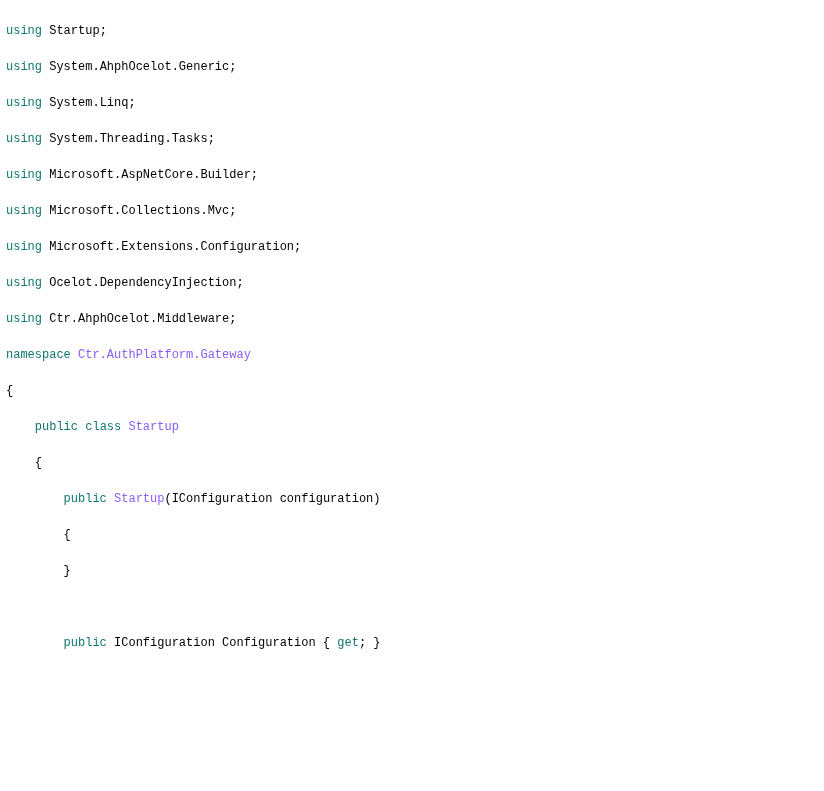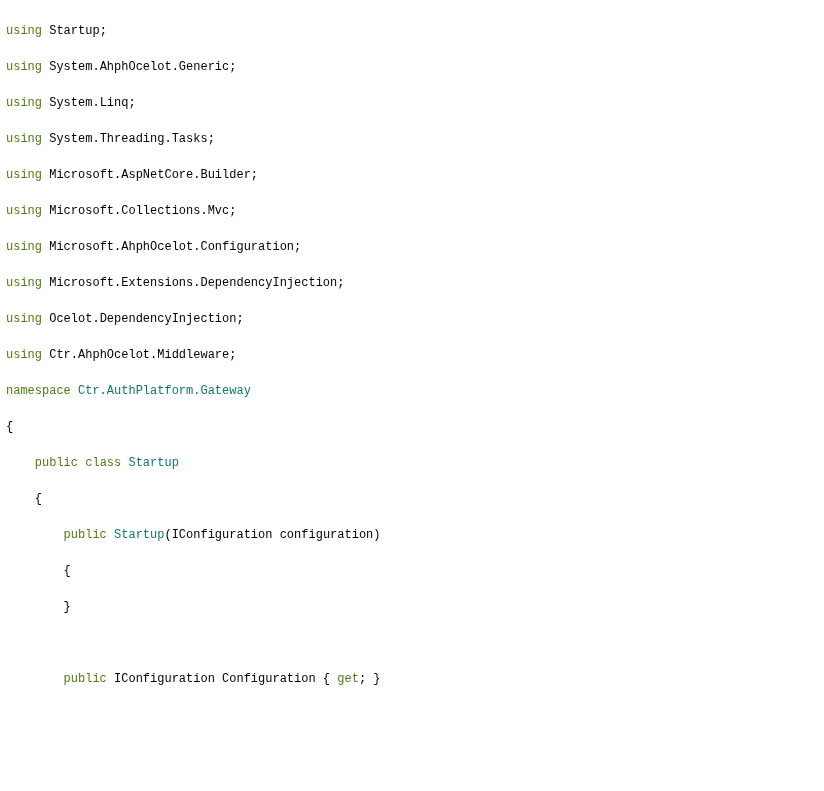--- a/index.html
+++ b/index.html
@@ -10,36 +10,35 @@
     font-size: 12px;
     line-height: 1.5;
     color: #000000;
     width: 824px;
     position: relative;
   }
   .code-container {
     padding: 4px 6px;
     white-space: pre;
   }
-  .kw { color: #4d7c0f; }
-  .nscls { color: #0f766e; margin-top: 28px; }
+  .kw { color: #0f766e; }
+  .nscls { color: #8b5cf6; margin-top: 28px; }
   .line { display: block; }
 </style>
 </head>
 <body>
 
 <div class="code-container">
 <span class="line"><span class="kw">using</span> <span>Startup;</span></span>
 <span class="line"><span class="kw">using</span> <span>System.AhphOcelot.Generic;</span></span>
 <span class="line"><span class="kw">using</span> <span>System.Linq;</span></span>
 <span class="line"><span class="kw">using</span> <span>System.Threading.Tasks;</span></span>
 <span class="line"><span class="kw">using</span> <span>Microsoft.AspNetCore.Builder;</span></span>
 <span class="line"><span class="kw">using</span> <span>Microsoft.Collections.Mvc;</span></span>
-<span class="line"><span class="kw">using</span> <span>Microsoft.AhphOcelot.Configuration;</span></span>
-<span class="line"><span class="kw">using</span> <span>Microsoft.Extensions.DependencyInjection;</span></span>
+<span class="line"><span class="kw">using</span> <span>Microsoft.Extensions.Configuration;</span></span>
 <span class="line"><span class="kw">using</span> <span>Ocelot.DependencyInjection;</span></span>
 <span class="line"><span class="kw">using</span> <span>Ctr.AhphOcelot.Middleware;</span></span>
 <span class="line"><span class="kw">namespace</span> <span class="nscls">Ctr.AuthPlatform.Gateway</span></span>
 <span class="line">{</span>
 <span class="line">    <span class="kw">public</span> <span class="kw">class</span> <span class="nscls">Startup</span></span>
 <span class="line">    <span>{</span></span>
 <span class="line">        <span class="kw">public</span> <span class="nscls">Startup</span><span>(IConfiguration configuration)</span></span>
 <span class="line">        <span>{</span></span>
 <span class="line">        <span>}</span></span>
 <span class="line"> </span>

